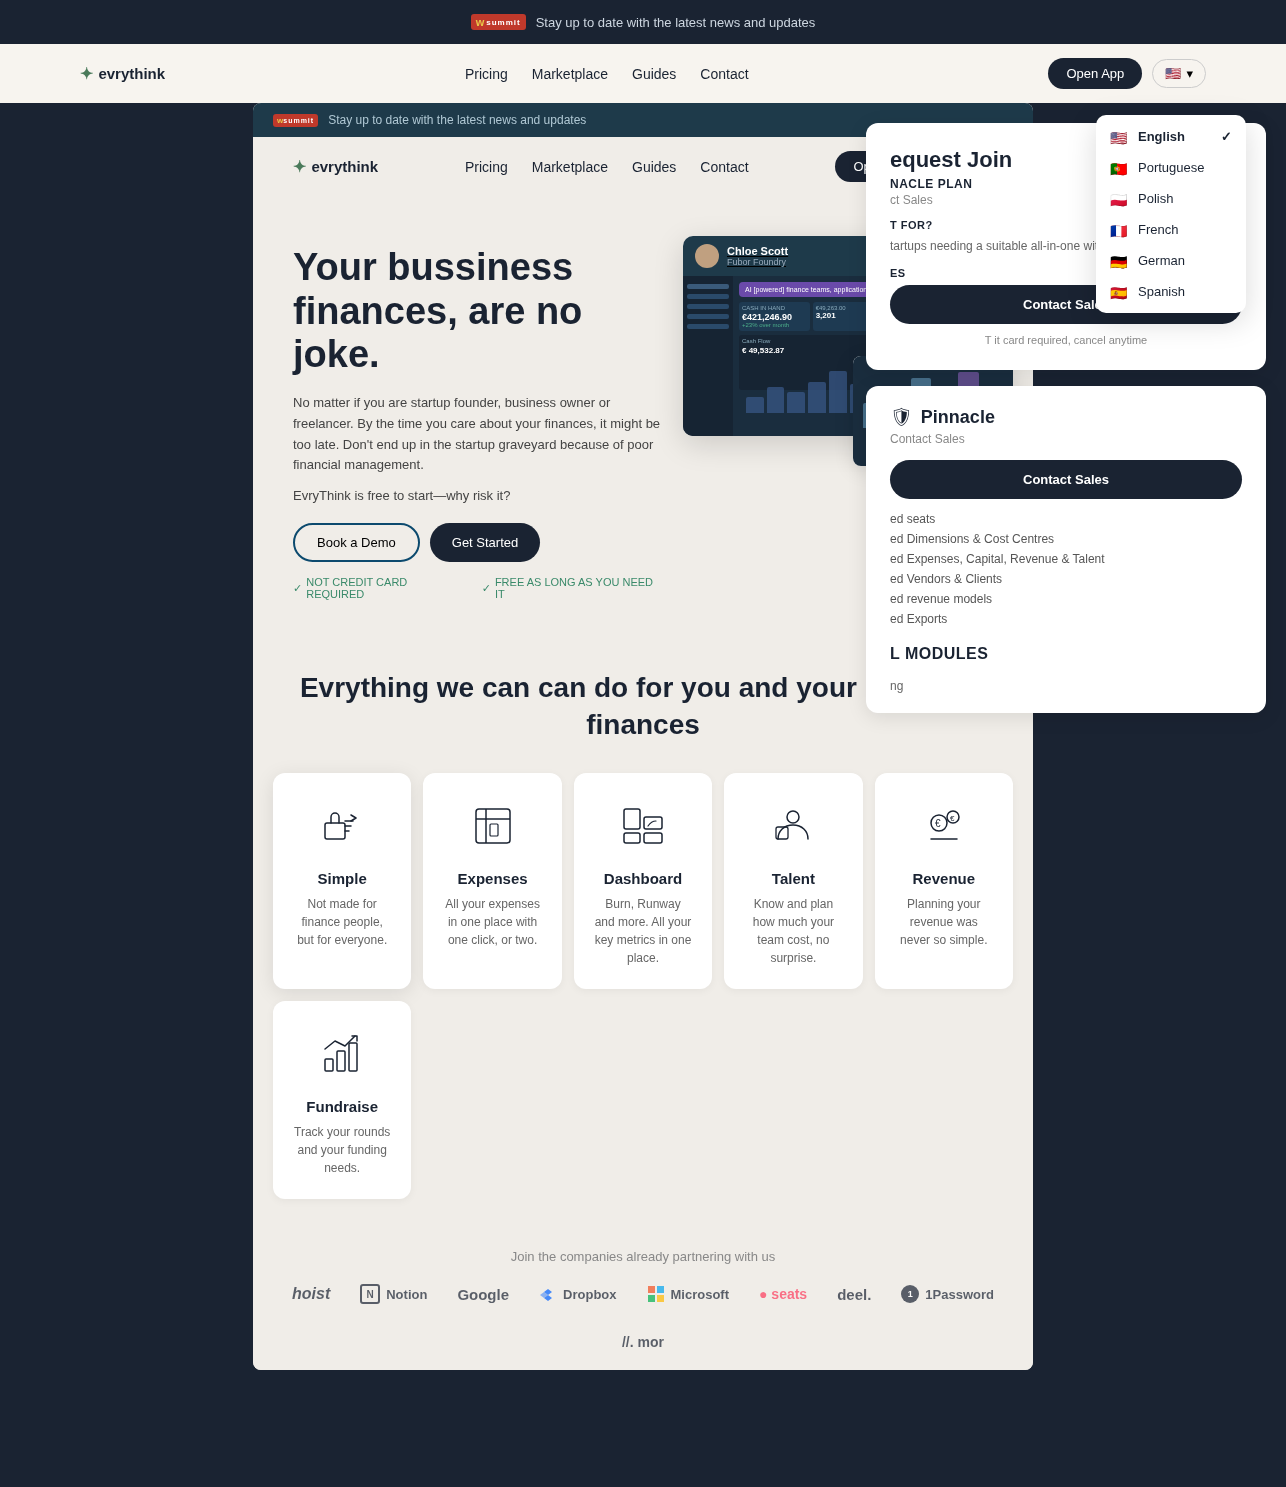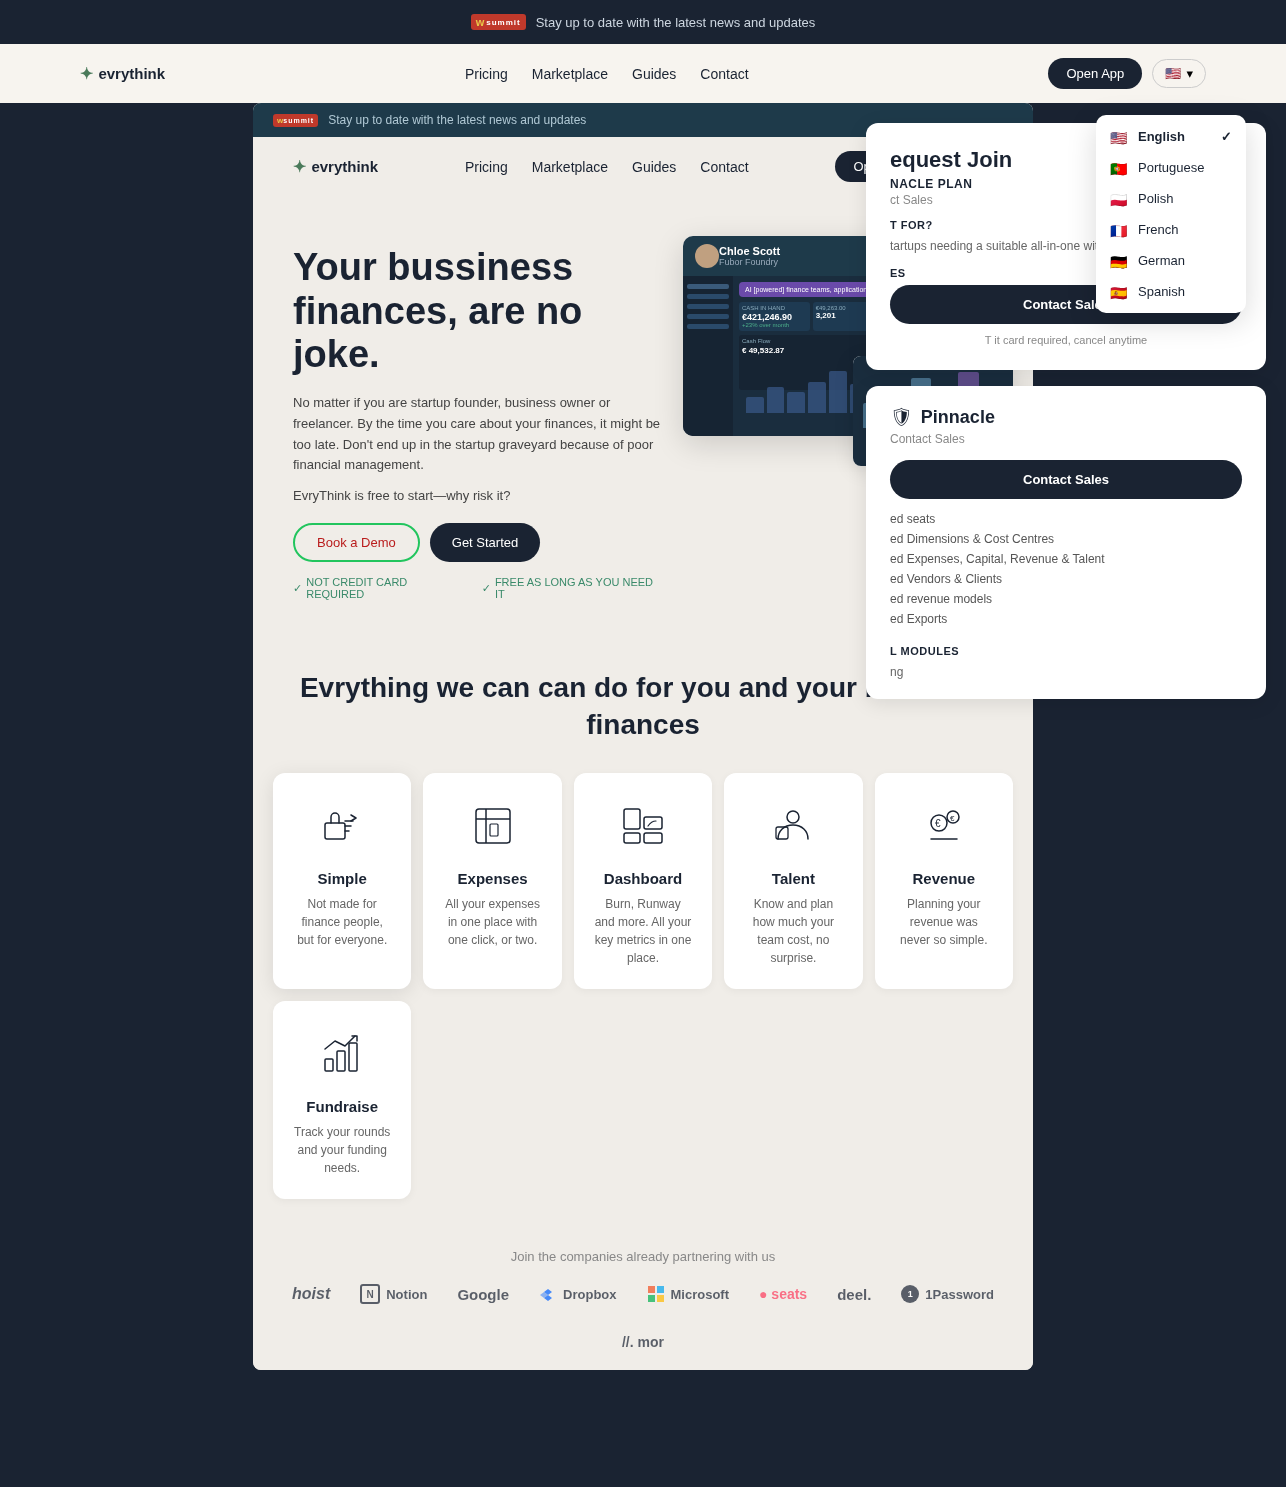--- a/index.html
+++ b/index.html
@@ -125,22 +125,22 @@
       color: #444;
       margin-bottom: 20px;
     }
     .hero-btns {
       display: flex;
       gap: 10px;
       margin-bottom: 14px;
     }
     .btn-demo {
       background: #f0ede8;
-      color: #b91c1c;
-      border: 2px solid #22c55e;
+      color: #000000;
+      border: 2px solid #0c4a6e;
       border-radius: 25px;
       padding: 10px 22px;
       font-size: 13px;
       cursor: pointer;
     }
     .btn-started {
       background: #1a2332;
       color: #fff;
       border: none;
       border-radius: 25px;
@@ -175,20 +175,22 @@
       position: absolute;
       top: 0;
       left: 0;
       overflow: hidden;
     }
     .mockup-header {
       background: #1e3a4a;
       padding: 8px 12px;
       display: flex;
       align-items: center;
+      gap: 8px;
+      text-decoration: underline;
     }
     .mockup-avatar {
       width: 24px;
       height: 24px;
       border-radius: 50%;
       background: #c0a080;
     }
     .mockup-name {
       color: #fff;
       font-size: 11px;
@@ -384,26 +386,26 @@
     .pinnacle-features {
       list-style: none;
       margin-bottom: 16px;
     }
     .pinnacle-features li {
       font-size: 12px;
       color: #555;
       padding: 3px 0;
     }
     .pinnacle-section {
-      font-size: 11px;
+      font-size: 16px;
       font-weight: 700;
       color: #1a2332;
       text-transform: uppercase;
       letter-spacing: 0.5px;
-      margin-bottom: 8px;
+      margin-bottom: 16px;
       margin-top: 10px;
     }
 
     
     .lang-dropdown {
       position: absolute;
       top: 115px;
       right: 40px;
       background: #fff;
       border-radius: 10px;

